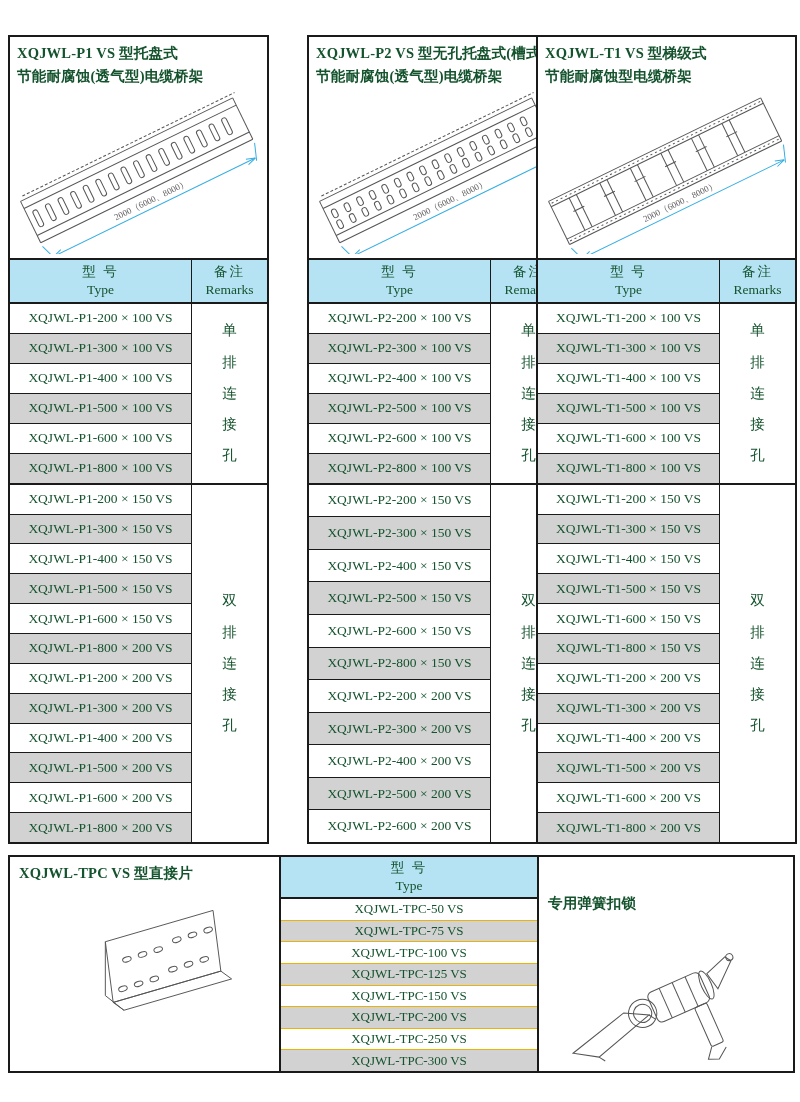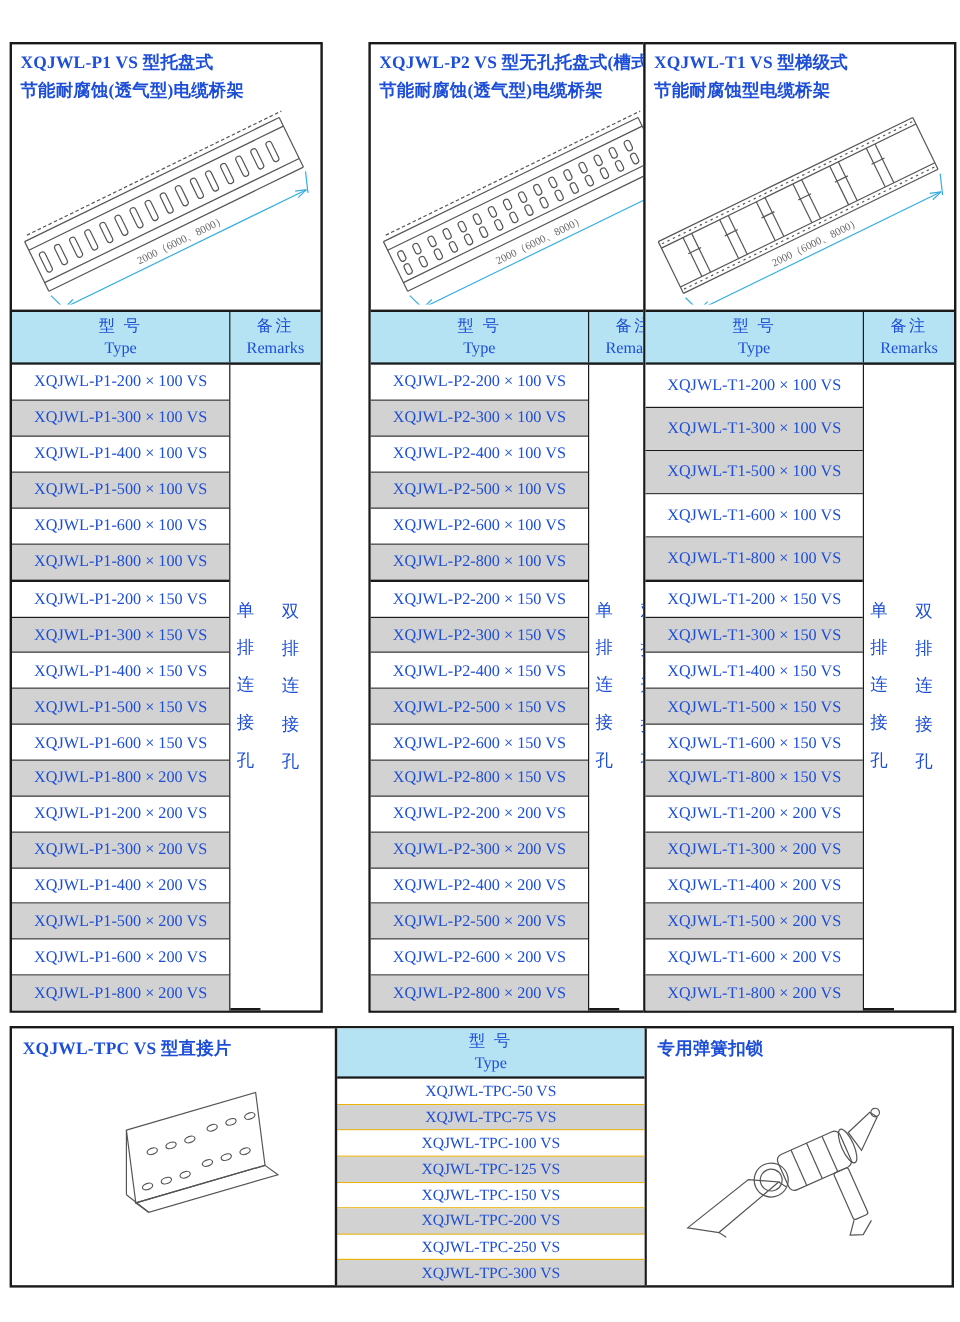--- a/index.html
+++ b/index.html
@@ -1,19 +1,19 @@
 <!DOCTYPE html>
 <html><head>
 <meta charset="utf-8">
 <style>
   * { margin:0; padding:0; box-sizing:border-box; }
   html,body { background:#f4f4f4; }
   #page {
     position:relative; width:800px; height:1102px; background:#ffffff;
-    font-family:"Liberation Serif","DejaVu Serif",serif; color:#1d4ed8;
+    font-family:"Liberation Serif","DejaVu Serif",serif; color:#14532d;
     overflow:hidden;
   }
   .panel {
     position:absolute; top:35px; width:261px; height:809px;
     border:2px solid #1a1a1a; background:#fff;
   }
   .panel.p0 { left:8px; } .panel.p1 { left:272px;margin-left:35px; } .panel.p2 { left:536px; }
   .ptitle {
     height:54px; padding:5px 7px 0 7px; font-size:14.5px; font-weight:bold;
     line-height:1.6; letter-spacing:0.2px;
@@ -39,21 +39,21 @@
   .grp { display:flex; flex-direction:column; }
   .grp.g1 { flex:6; }
   .grp.g2 { flex:12; border-top:2px solid #1a1a1a; }
   .mrow {
     flex:1; display:flex; align-items:center; justify-content:center;
     font-size:13.5px; border-bottom:1px solid #1a1a1a; background:#fff;
     white-space:nowrap;
   }
   .mrow:last-child { border-bottom:none; }
   .mrow.shade { background:#d2d2d2; }
-  .remcol { width:76px; border-left:1px solid #1a1a1a; display:flex; flex-direction:row; }
+  .remcol { width:76px; border-left:1px solid #1a1a1a; display:flex; flex-direction:column; }
   .rembox { display:flex; align-items:center; justify-content:center; }
   .rembox.g1 { flex:6; border-bottom:2px solid #1a1a1a; }
   .rembox.g2 { flex:12; }
   .vtext {
     display:inline-block; width:1.15em; font-size:14.5px; line-height:2.15;
     word-break:break-all; text-align:center;
   }
   
   .bottom {
     position:absolute; left:8px; top:855px; width:787px; height:218px;
@@ -69,21 +69,21 @@
     font-size:13.5px; line-height:1.35;
   }
   .bhead .zh { letter-spacing:2px; }
   .brows { flex:1; display:flex; flex-direction:column; }
   .brow {
     flex:1; display:flex; align-items:center; justify-content:center;
     font-size:13px; border-bottom:1px solid #eab308; background:#fff; white-space:nowrap;
   }
   .brow:last-child { border-bottom:none;text-align:right; }
   .brow.shade { background:#d2d2d2; }
-  .bright { flex:1; position:relative; }
+  .bright { flex:1; position:relative;margin-top:30px; }
   .bright svg { position:absolute; left:0; top:20px; width:100%; height:192px; }
   .lineart { stroke:#555; fill:none; stroke-width:1; }
   .dimline { stroke:#35aee2; fill:none; stroke-width:1; }
   .dimtext { fill:#666; font-size:9px; font-family:"Liberation Serif",serif; }
 </style>
 </head>
 <body>
 
 <div id="page">
 
@@ -337,23 +337,20 @@
               </div>
               <div class="mrow">
                 <span>XQJWL-P2-400 × 200 VS</span>
               </div>
               <div class="mrow shade">
                 <span>XQJWL-P2-500 × 200 VS</span>
               </div>
               <div class="mrow">
                 <span>XQJWL-P2-600 × 200 VS</span>
               </div>
-              <div class="mrow shade">
-                <span>XQJWL-P2-800 × 200 VS</span>
-              </div>
             </div>
         </div>
         <div class="remcol">
           <div class="rembox g1">
               <span class="vtext">单排连接孔</span>
             </div>
           <div class="rembox g2">
               <span class="vtext">双排连接孔</span>
             </div>
         </div>
@@ -423,20 +420,23 @@
       <div class="tbody">
         <div class="models">
           <div class="grp g1">
 
           <div class="mrow">
                 <span>XQJWL-T1-200 × 100 VS</span>
               </div>
               <div class="mrow shade">
                 <span>XQJWL-T1-300 × 100 VS</span>
               </div>
+              <div class="mrow">
+                <span>XQJWL-T1-400 × 100 VS</span>
+              </div>
               <div class="mrow shade">
                 <span>XQJWL-T1-500 × 100 VS</span>
               </div>
               <div class="mrow">
                 <span>XQJWL-T1-600 × 100 VS</span>
               </div>
               <div class="mrow shade">
                 <span>XQJWL-T1-800 × 100 VS</span>
               </div>
             </div>

